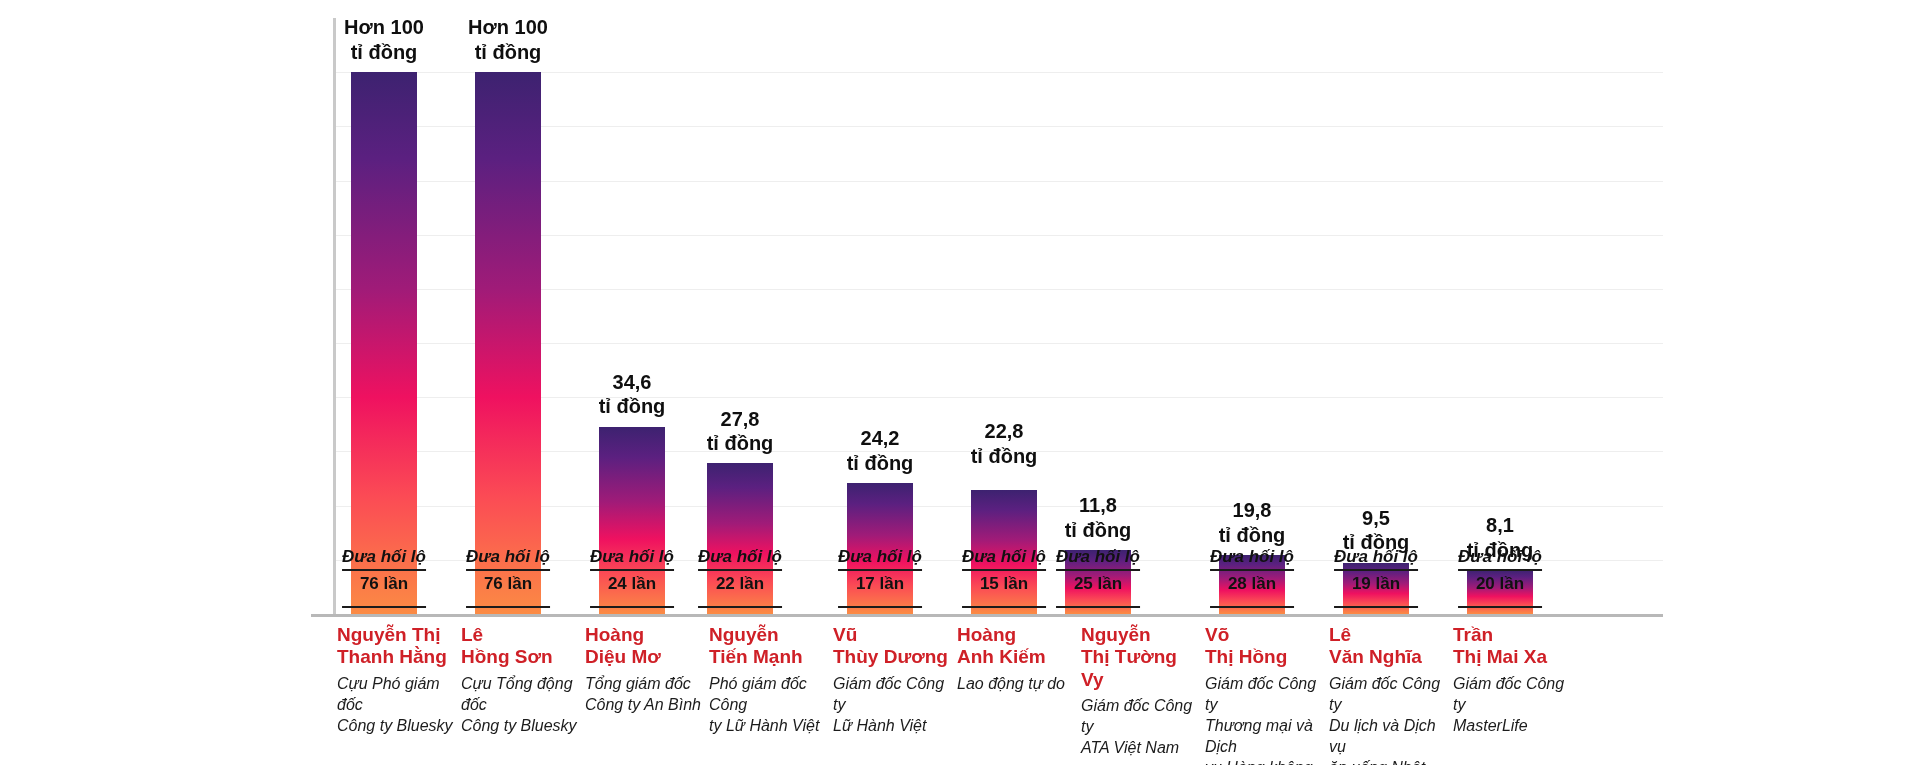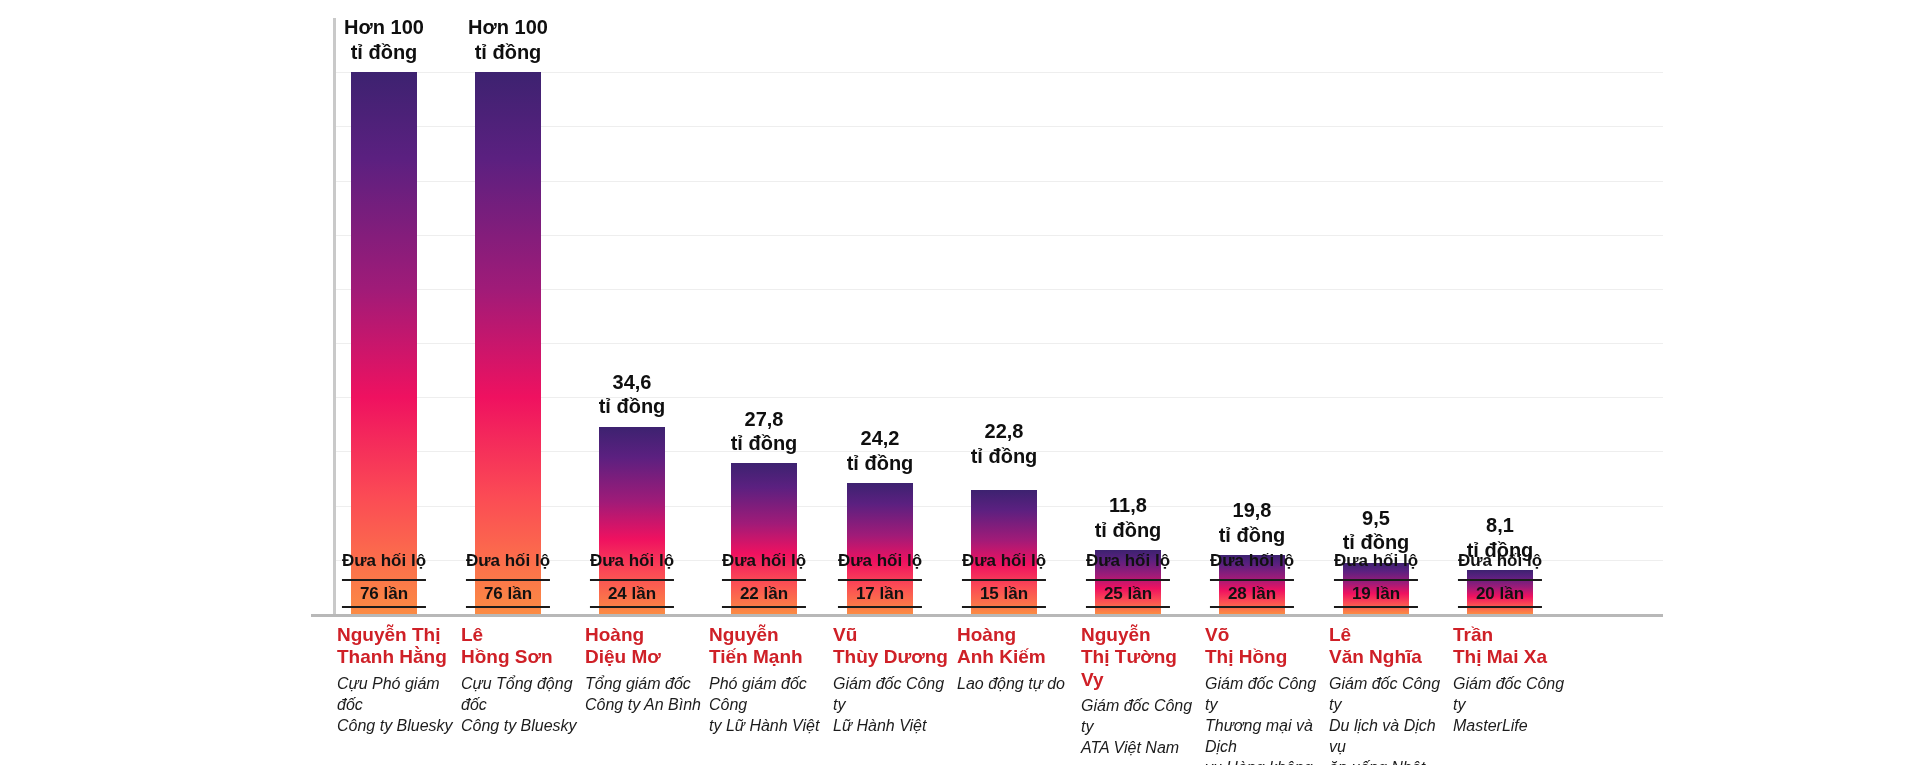--- a/index.html
+++ b/index.html
@@ -98,26 +98,27 @@
     white-space: nowrap;
     font-size: 17px;
     font-weight: bold;
     color: #111111;
     line-height: 1.3;
     z-index: 4;
   }
   .bar-inline .il-1 {
     display: block;
     border-bottom: 2.2px solid #1b1b1b;
-    padding-bottom: 7px;
+    padding-bottom: 1px;
+    font-style: italic;
   }
   .bar-inline .il-2 {
     display: block;
     border-bottom: 2.2px solid #1b1b1b;
-    padding-bottom: 1px;
+    padding-bottom: 11px;
     margin-top: 2px;
   }
 
   
   .cats {
     position: absolute;
     left: 310px;
     top: 624px;
     width: 1340px;
     height: 140px;
@@ -189,21 +190,21 @@
           <div class="bar-rect" style="height: 187.469px;"></div>
           <div class="bar-value" style="bottom: 195.469px;">
             <span class="v-num">34,6</span>
             <span class="v-unit">tỉ đồng</span>
           </div>
           <div class="bar-inline">
             <span class="il-1">Đưa hối lộ</span>
             <span class="il-2">24 lần</span>
           </div>
         </div>
-        <div class="bar-slot" style="left: 398px; width: 66px;">
+        <div class="bar-slot" style="left: 374px; width: 66px;">
           <div class="bar-rect" style="height: 150.625px;"></div>
           <div class="bar-value" style="bottom: 158.625px;">
             <span class="v-num">27,8</span>
             <span class="v-unit">tỉ đồng</span>
           </div>
           <div class="bar-inline">
             <span class="il-1">Đưa hối lộ</span>
             <span class="il-2">22 lần</span>
           </div>
         </div>
@@ -222,21 +223,21 @@
           <div class="bar-rect" style="height: 123.535px;"></div>
           <div class="bar-value" style="bottom: 146px;">
             <span class="v-num">22,8</span>
             <span class="v-unit">tỉ đồng</span>
           </div>
           <div class="bar-inline">
             <span class="il-1">Đưa hối lộ</span>
             <span class="il-2">15 lần</span>
           </div>
         </div>
-        <div class="bar-slot" style="left: 762px; width: 66px;">
+        <div class="bar-slot" style="left: 732px; width: 66px;">
           <div class="bar-rect" style="height: 63.9345px;"></div>
           <div class="bar-value" style="bottom: 71.9345px;">
             <span class="v-num">11,8</span>
             <span class="v-unit">tỉ đồng</span>
           </div>
           <div class="bar-inline">
             <span class="il-1">Đưa hối lộ</span>
             <span class="il-2">25 lần</span>
           </div>
         </div>

